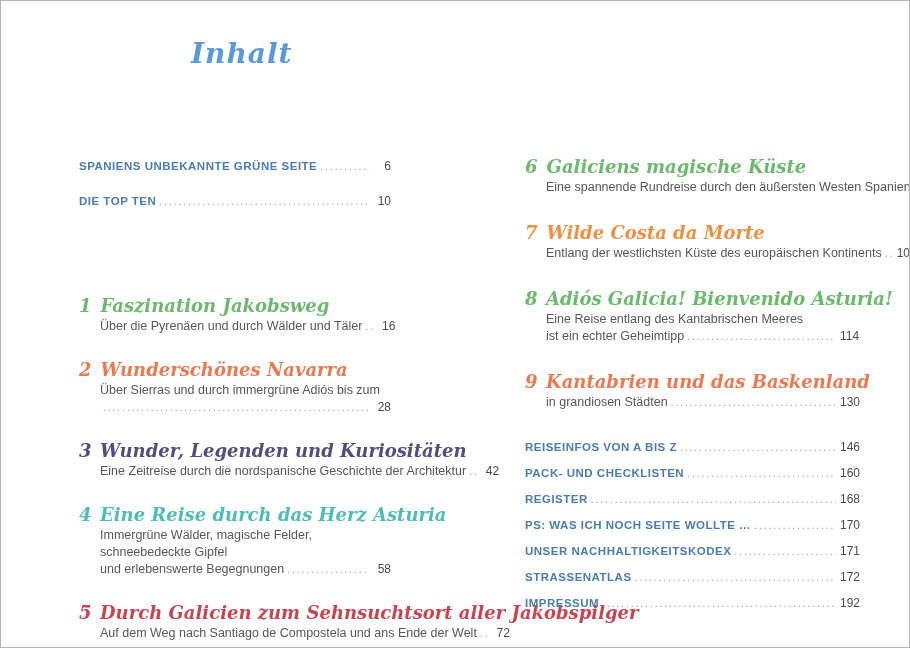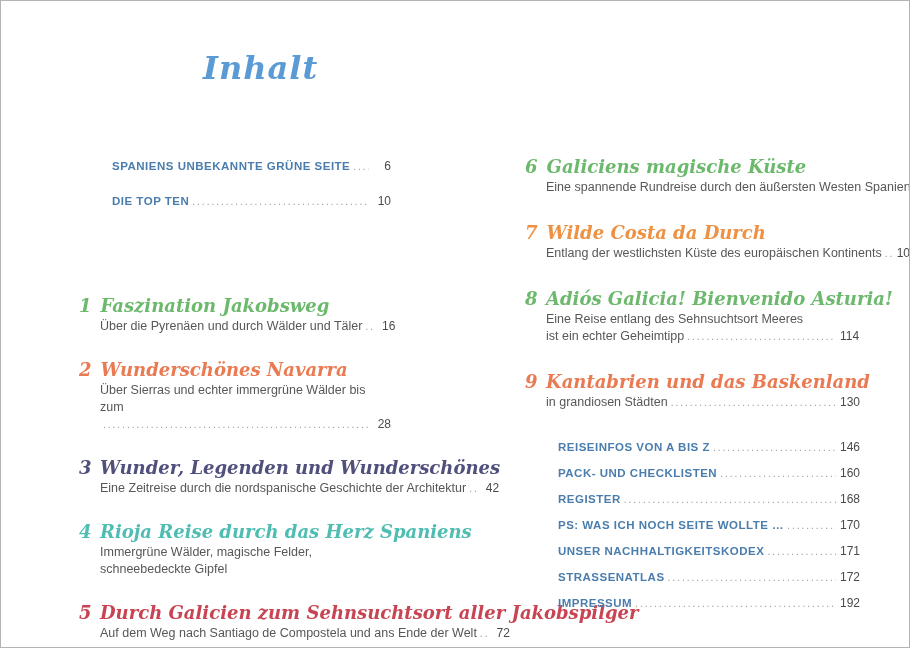--- a/index.html
+++ b/index.html
@@ -8,25 +8,25 @@
     box-sizing: border-box;
     background: #ffffff;
     border: 1px solid #b3b3b3;
     position: relative;
     overflow: hidden;
     font-family: "Liberation Sans", sans-serif;
   }
   .page-title {
     position: absolute;
     left: 190px; top: 36px;
-    margin: 12px;
+    margin: 0;
     font-family: "DejaVu Serif", serif;
     font-style: italic;
     font-weight: 700;
-    font-size: 32px;
+    font-size: 28px;
     letter-spacing: 1px;
     color: #5b9bd5;
   }
   .col { position: absolute; }
   .col-left  { left: 78px;  top: 155px; width: 312px; }
   .col-right { left: 524px; top: 155px; width: 333px; }
 
   
   .leader-row { display: flex; align-items: baseline; }
   .dots {
@@ -44,21 +44,21 @@
   }
   .pagenum {
     font-size: 12px;
     color: #4a4a4a;
     white-space: nowrap;
     min-width: 18px;
     text-align: right;
   }
 
   
-  .toc-row { line-height: 20px; margin-bottom: 14px; margin-left: 33px; }
+  .toc-row { line-height: 20px; margin-bottom: 14px; }
   .toc-label {
     color: #4a7dad;
     font-weight: bold;
     font-size: 11.5px;
     letter-spacing: 0.5px;
     white-space: nowrap;
   }
   .back-matter { margin-top: 26px; }
   .back-matter .toc-row { margin-bottom: 5px; }
 
@@ -119,49 +119,54 @@
           </div>
         </div>
   </div>
 
   <div class="chapter">
     <div class="chapter-head" style="color: rgb(233, 122, 82);">
       <span class="chapter-num">2</span>
       <span class="chapter-title">Wunderschönes Navarra</span>
     </div>
     <div class="chapter-sub">
-          <div class="subline">Über Sierras und echter immergrüne Wälder bis zum</div>
+          <div class="subline">Über Sierras und durch immergrüne Adiós bis zum</div>
           <div class="subline leader-row">
             <span class="dots"></span>
             <span class="pagenum">28</span>
           </div>
         </div>
   </div>
 
   <div class="chapter">
     <div class="chapter-head" style="color: rgb(80, 80, 124);">
       <span class="chapter-num">3</span>
-      <span class="chapter-title">Wunder, Legenden und Wunderschönes</span>
+      <span class="chapter-title">Wunder, Legenden und Kuriositäten</span>
     </div>
     <div class="chapter-sub">
           <div class="subline leader-row">
             <span class="subtext">Eine Zeitreise durch die nordspanische Geschichte der Architektur</span>
             <span class="dots"></span>
             <span class="pagenum">42</span>
           </div>
         </div>
   </div>
 
   <div class="chapter">
     <div class="chapter-head" style="color: rgb(79, 189, 178);">
       <span class="chapter-num">4</span>
-      <span class="chapter-title">Rioja Reise durch das Herz Spaniens</span>
+      <span class="chapter-title">Eine Reise durch das Herz Asturia</span>
     </div>
     <div class="chapter-sub">
           <div class="subline">Immergrüne Wälder, magische Felder, schneebedeckte Gipfel</div>
+          <div class="subline leader-row">
+            <span class="subtext">und erlebenswerte Begegnungen</span>
+            <span class="dots"></span>
+            <span class="pagenum">58</span>
+          </div>
         </div>
   </div>
 
   <div class="chapter">
     <div class="chapter-head" style="color: rgb(200, 68, 82);">
       <span class="chapter-num">5</span>
       <span class="chapter-title">Durch Galicien zum Sehnsuchtsort aller Jakobspilger</span>
     </div>
     <div class="chapter-sub">
           <div class="subline leader-row">
@@ -184,38 +189,38 @@
     <div class="chapter-sub">
           <div class="subline leader-row">
             <span class="subtext">Eine spannende Rundreise durch den äußersten Westen Spaniens</span>
           </div>
         </div>
   </div>
 
   <div class="chapter">
     <div class="chapter-head" style="color: rgb(239, 145, 67);">
       <span class="chapter-num">7</span>
-      <span class="chapter-title">Wilde Costa da Durch</span>
+      <span class="chapter-title">Wilde Costa da Morte</span>
     </div>
     <div class="chapter-sub">
           <div class="subline leader-row">
             <span class="subtext">Entlang der westlichsten Küste des europäischen Kontinents</span>
             <span class="dots"></span>
             <span class="pagenum">102</span>
           </div>
         </div>
   </div>
 
   <div class="chapter">
     <div class="chapter-head" style="color: rgb(108, 185, 109);">
       <span class="chapter-num">8</span>
       <span class="chapter-title">Adiós Galicia! Bienvenido Asturia!</span>
     </div>
     <div class="chapter-sub">
-          <div class="subline">Eine Reise entlang des Sehnsuchtsort Meeres</div>
+          <div class="subline">Eine Reise entlang des Kantabrischen Meeres</div>
           <div class="subline leader-row">
             <span class="subtext">ist ein echter Geheimtipp</span>
             <span class="dots"></span>
             <span class="pagenum">114</span>
           </div>
         </div>
   </div>
 
   <div class="chapter">
     <div class="chapter-head" style="color: rgb(233, 122, 82);">

